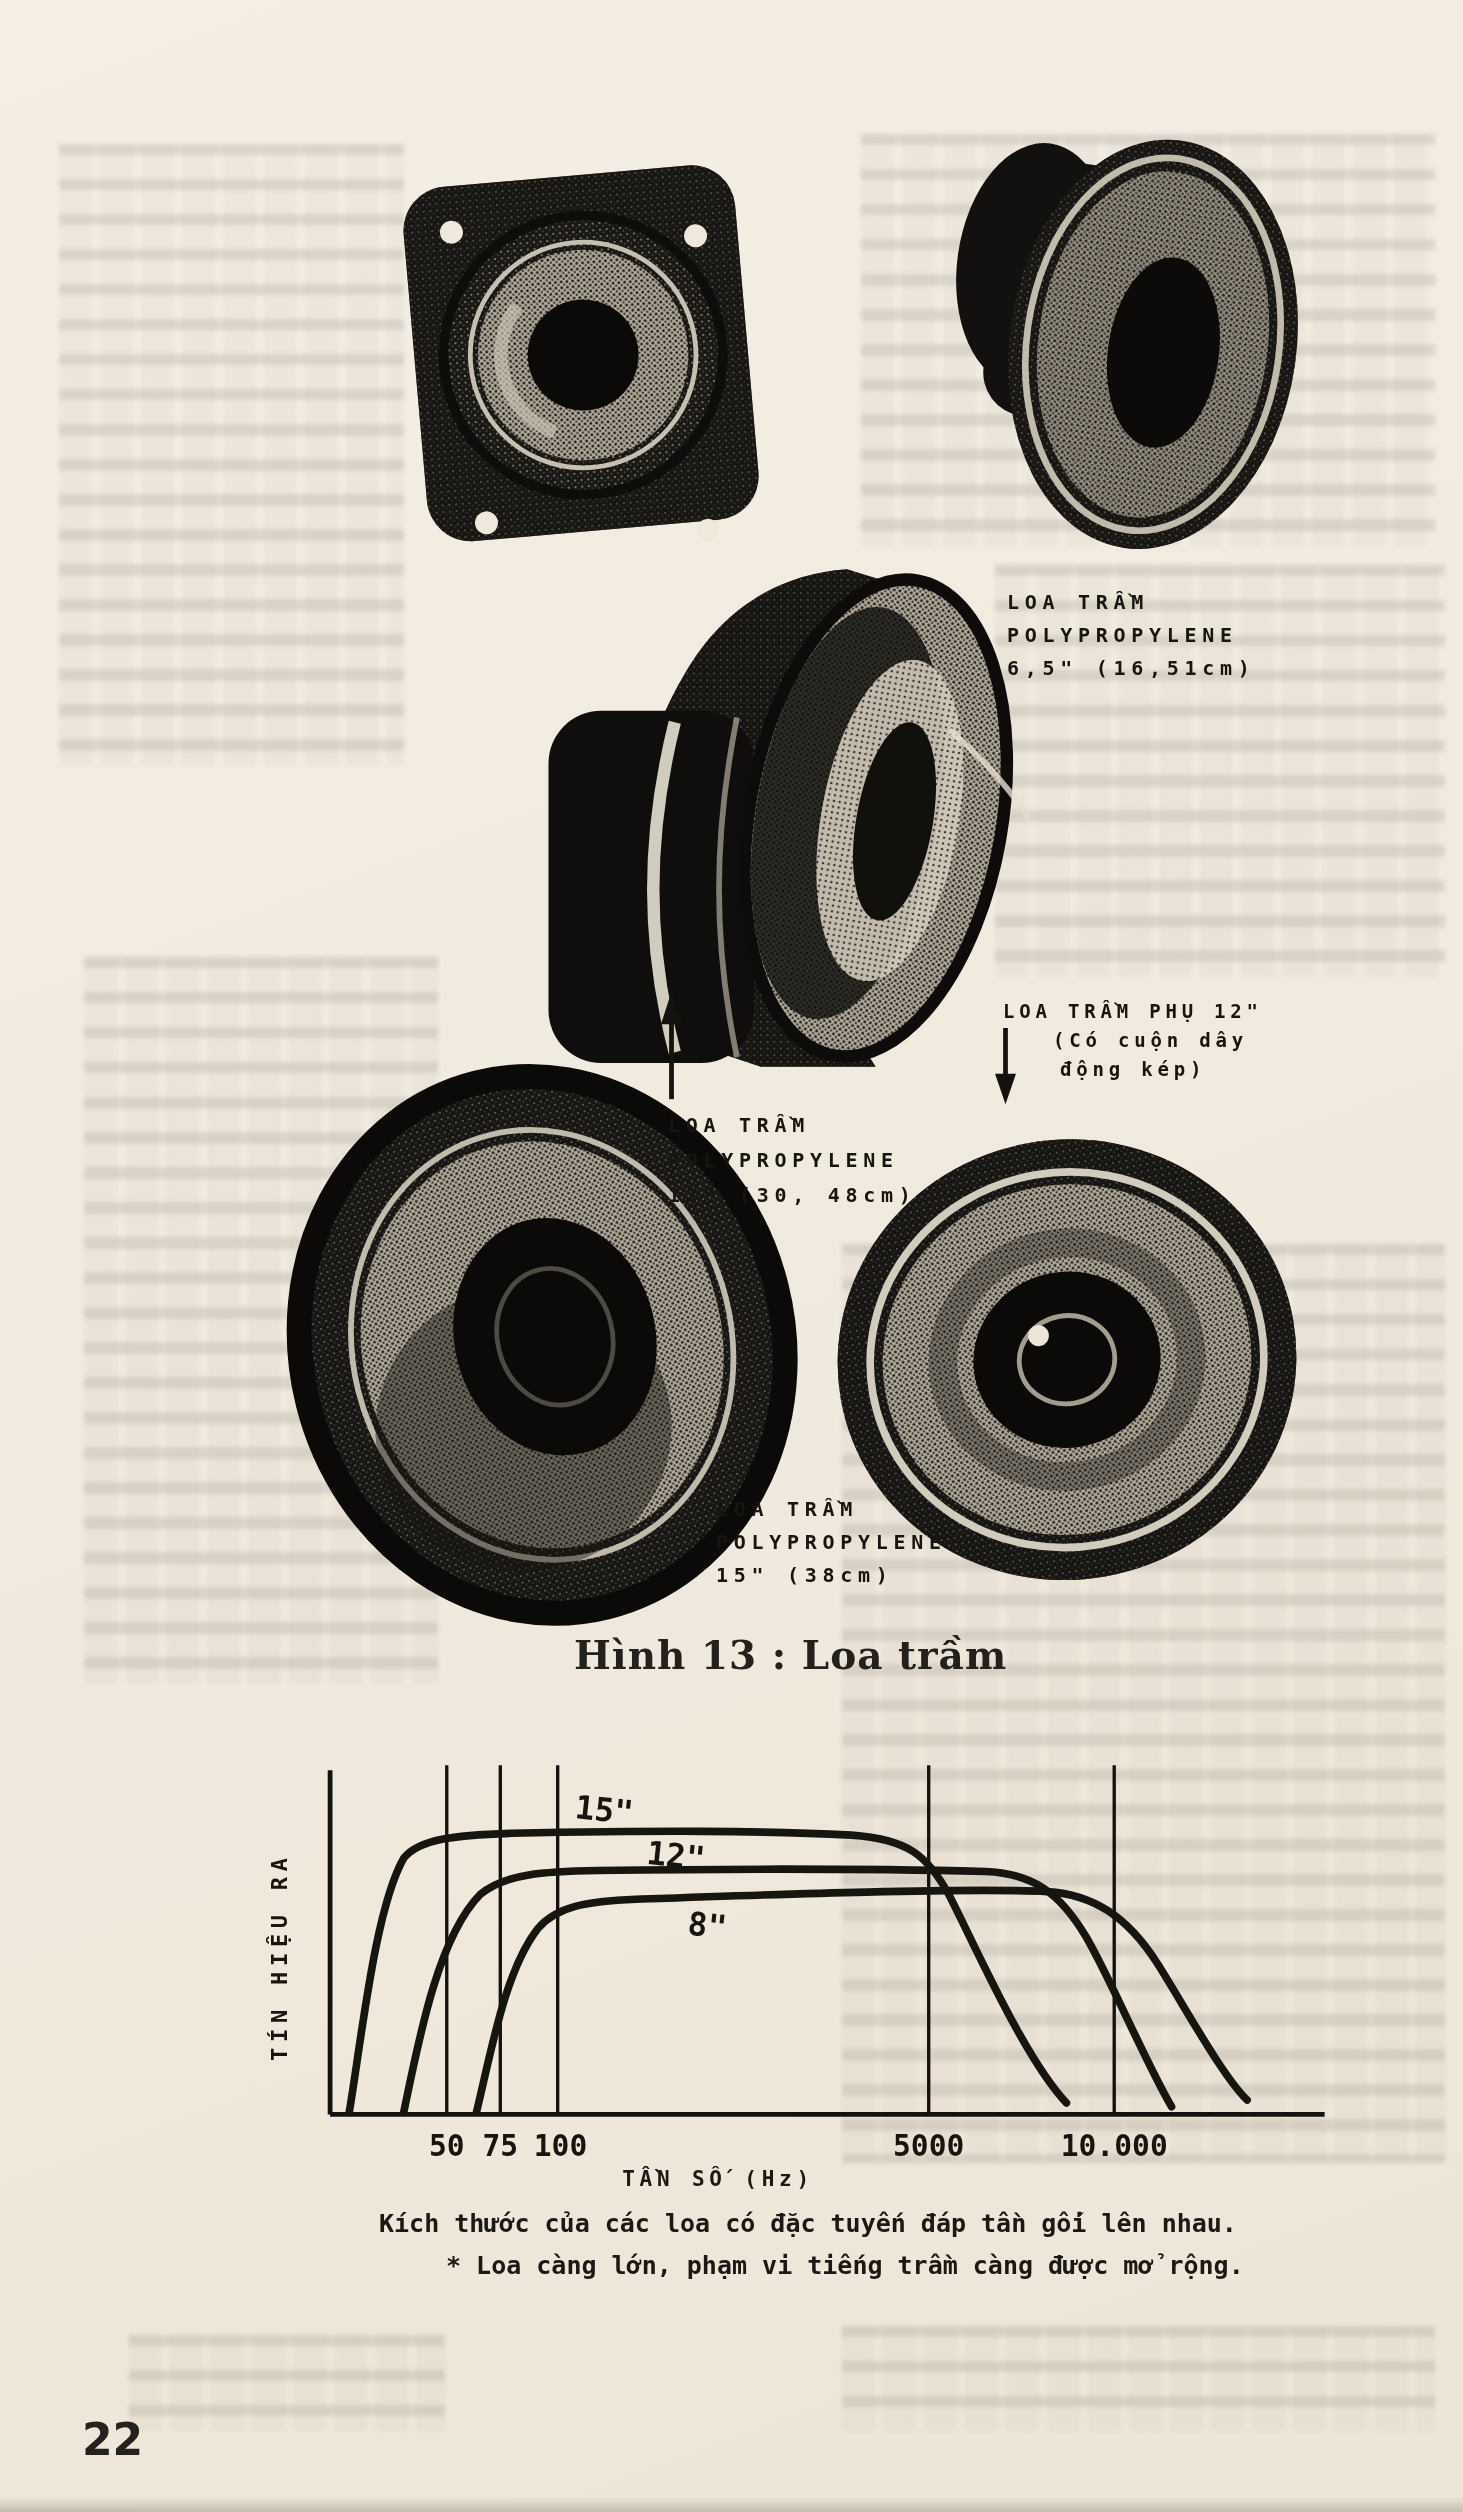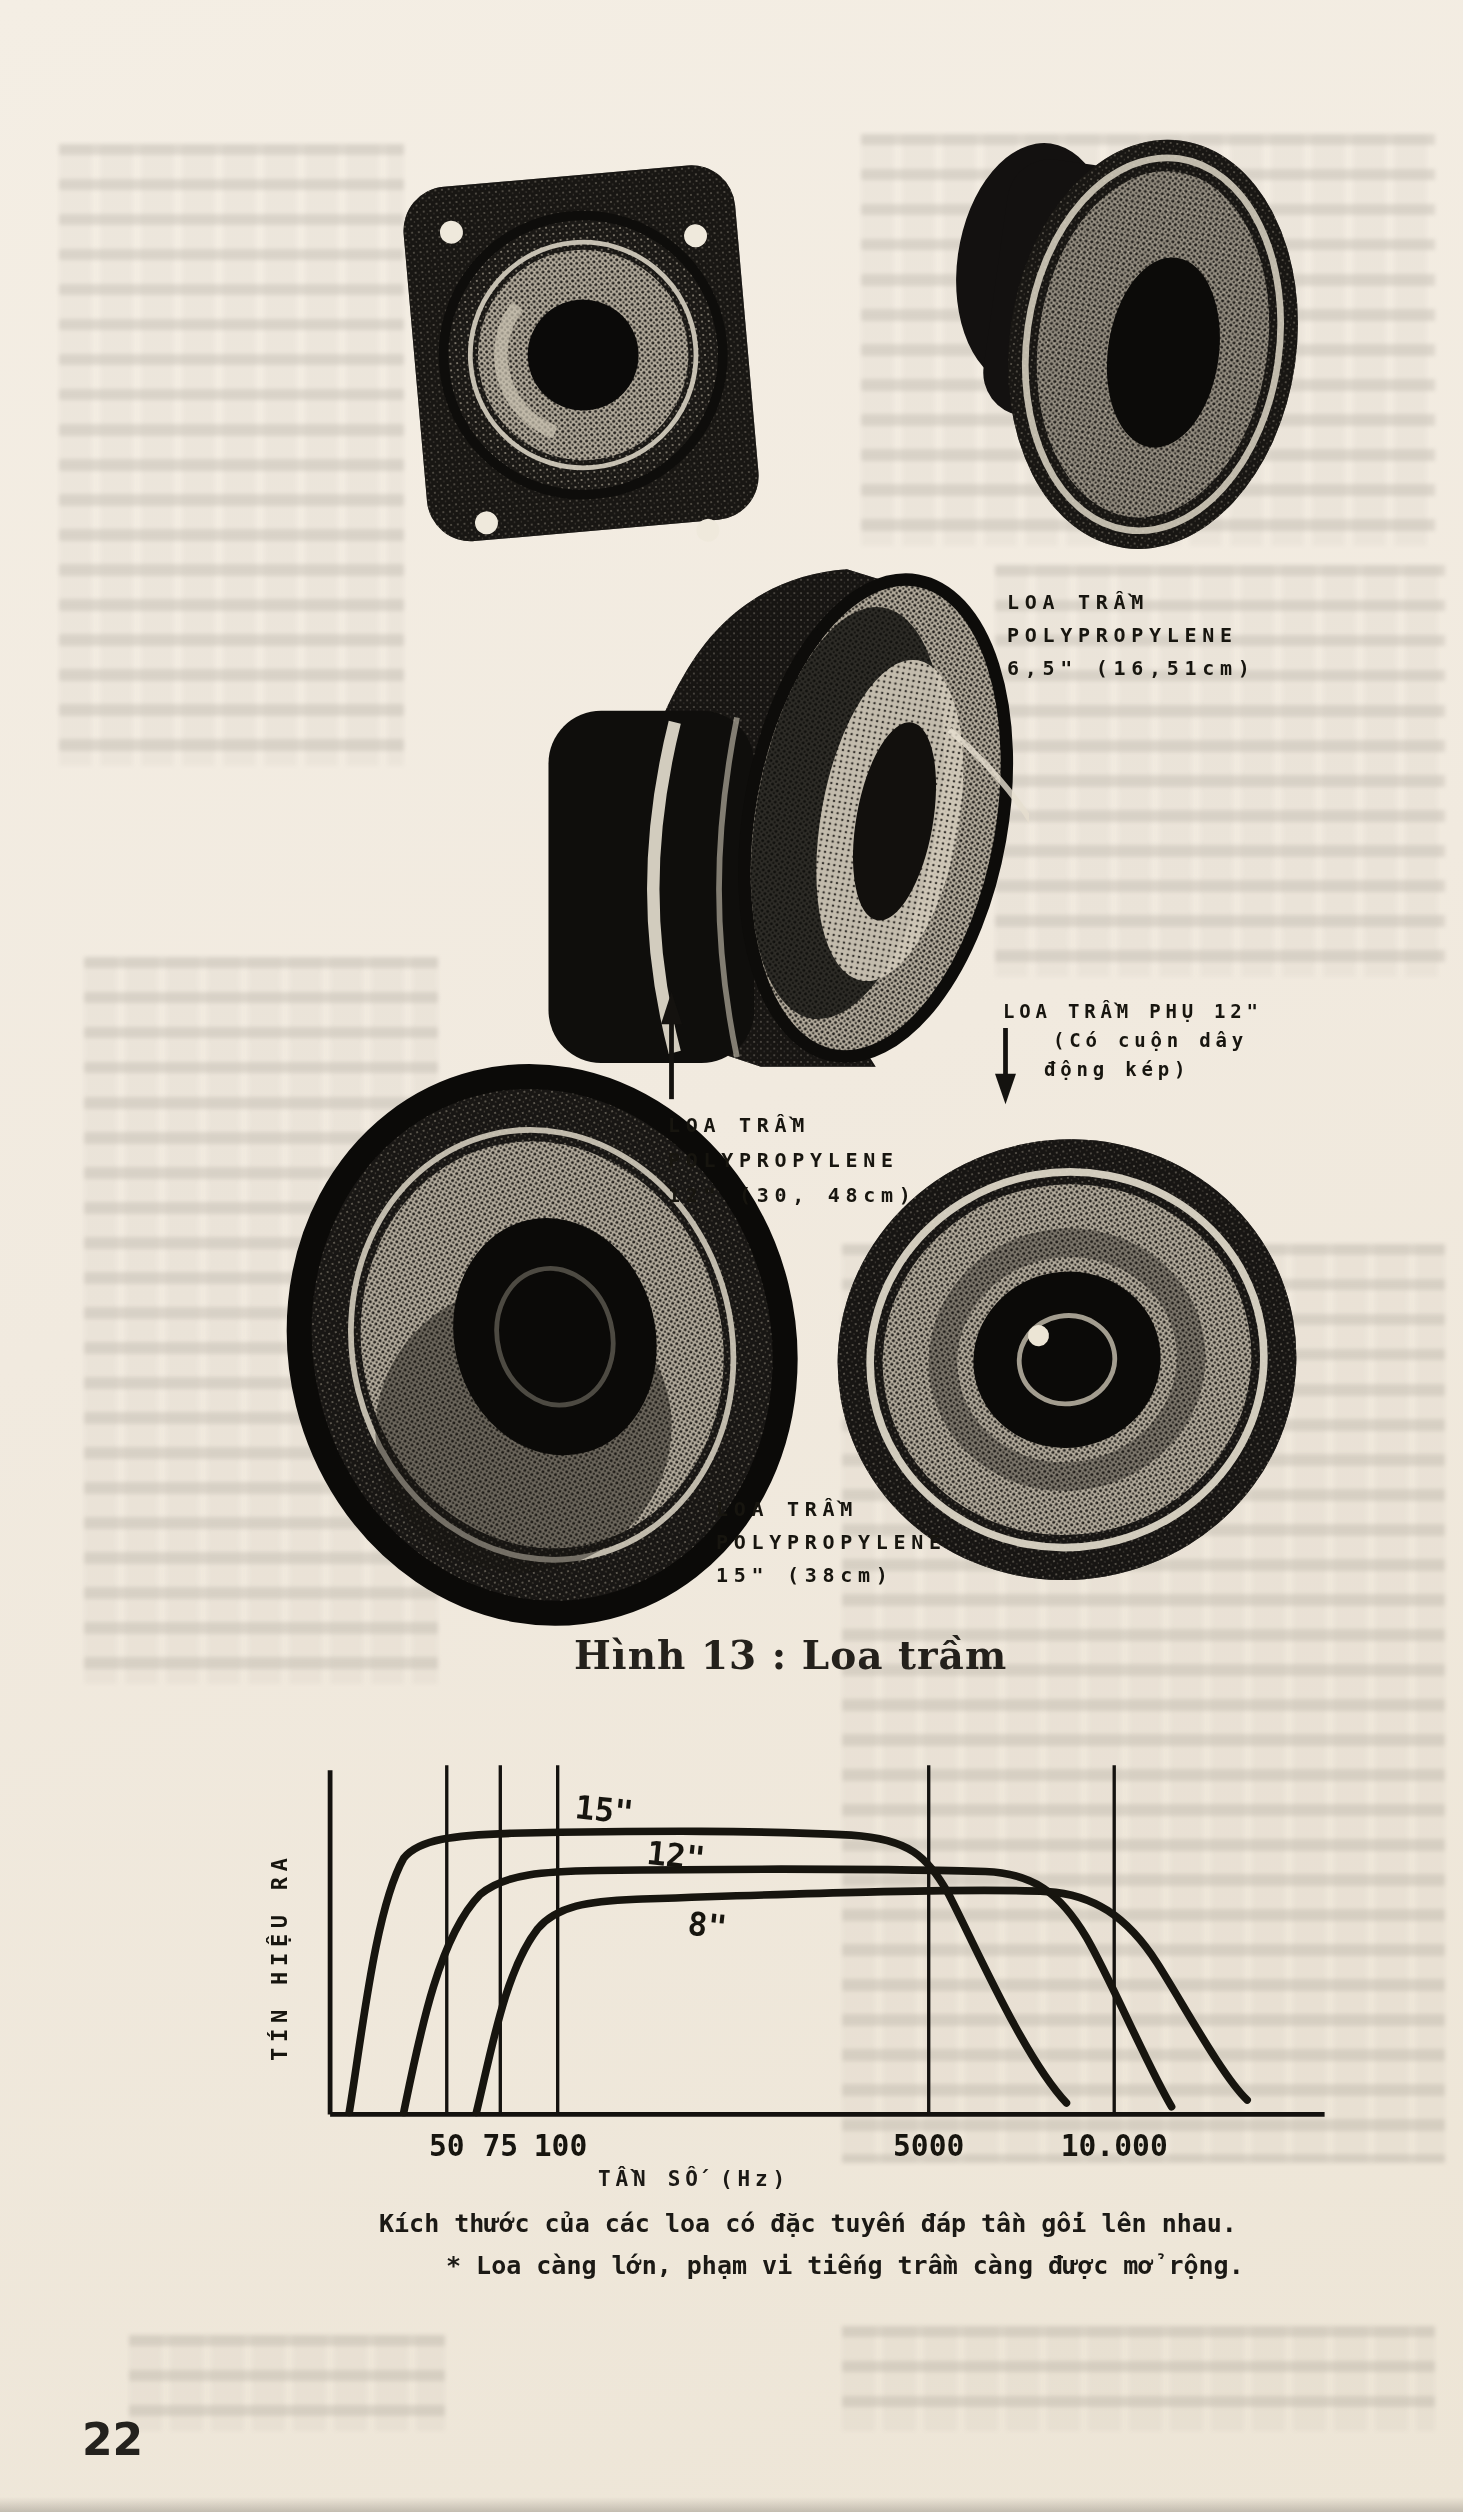--- a/index.html
+++ b/index.html
@@ -159,21 +159,21 @@
 
   <div class="abs speaker-label" style="left:668px;top:1108px;line-height:35px">
     <div>LOA TRẦM</div>
     <div>POLYPROPYLENE</div>
     <div>12" (30, 48cm)</div>
   </div>
 
   <div class="abs speaker-label small" style="left:1003px;top:997px">
     <div>LOA TRẦM PHỤ 12"</div>
     <div style="padding-left:50px">(Có cuộn dây</div>
-    <div style="padding-left:41px">động kép)</div>
+    <div style="padding-left:57px">động kép)</div>
   </div>
   <svg class="abs" style="left:991px;top:1028px" width="29" height="80" viewBox="0 0 30 84">
     <line x1="15" y1="0" x2="15" y2="58" stroke="#14120f" stroke-width="5"></line>
     <polygon points="15,80 4,48 26,48" fill="#14120f"></polygon>
   </svg>
 
   <div class="abs speaker-label" style="left:716px;top:1493px">
     <div>LOA TRẦM</div>
     <div>POLYPROPYLENE</div>
     <div>15" (38cm)</div>
@@ -202,21 +202,21 @@
 
     <text x="197" y="424" font-size="31" font-weight="bold" text-anchor="middle">50</text>
     <text x="253" y="424" font-size="31" font-weight="bold" text-anchor="middle">75</text>
     <text x="316" y="424" font-size="31" font-weight="bold" text-anchor="middle">100</text>
     <text x="701" y="424" font-size="31" font-weight="bold" text-anchor="middle">5000</text>
     <text x="895" y="424" font-size="31" font-weight="bold" text-anchor="middle">10.000</text>
 
     <text x="30" y="215" font-size="23" font-weight="bold" letter-spacing="6" text-anchor="middle" transform="rotate(-90 30 215)">TÍN HIỆU RA</text>
   </svg>
 
-  <div class="abs axis-note" style="left:598px;top:2167px;width:230px;text-align:left">TẦN SỐ (Hz)</div>
+  <div class="abs axis-note" style="left:584px;top:2167px;width:230px;text-align:right">TẦN SỐ (Hz)</div>
 
   <div class="abs typew" style="left:379px;top:2209px">Kích thước của các loa có đặc tuyến đáp tần gối lên nhau.</div>
   <div class="abs typew" style="left:446px;top:2251px">* Loa càng lớn, phạm vi tiếng trầm càng được mở rộng.</div>
 
   <div class="abs page-num" style="left:82px;top:2414px">22</div>
 
 </div>
 
 
 </body></html>

